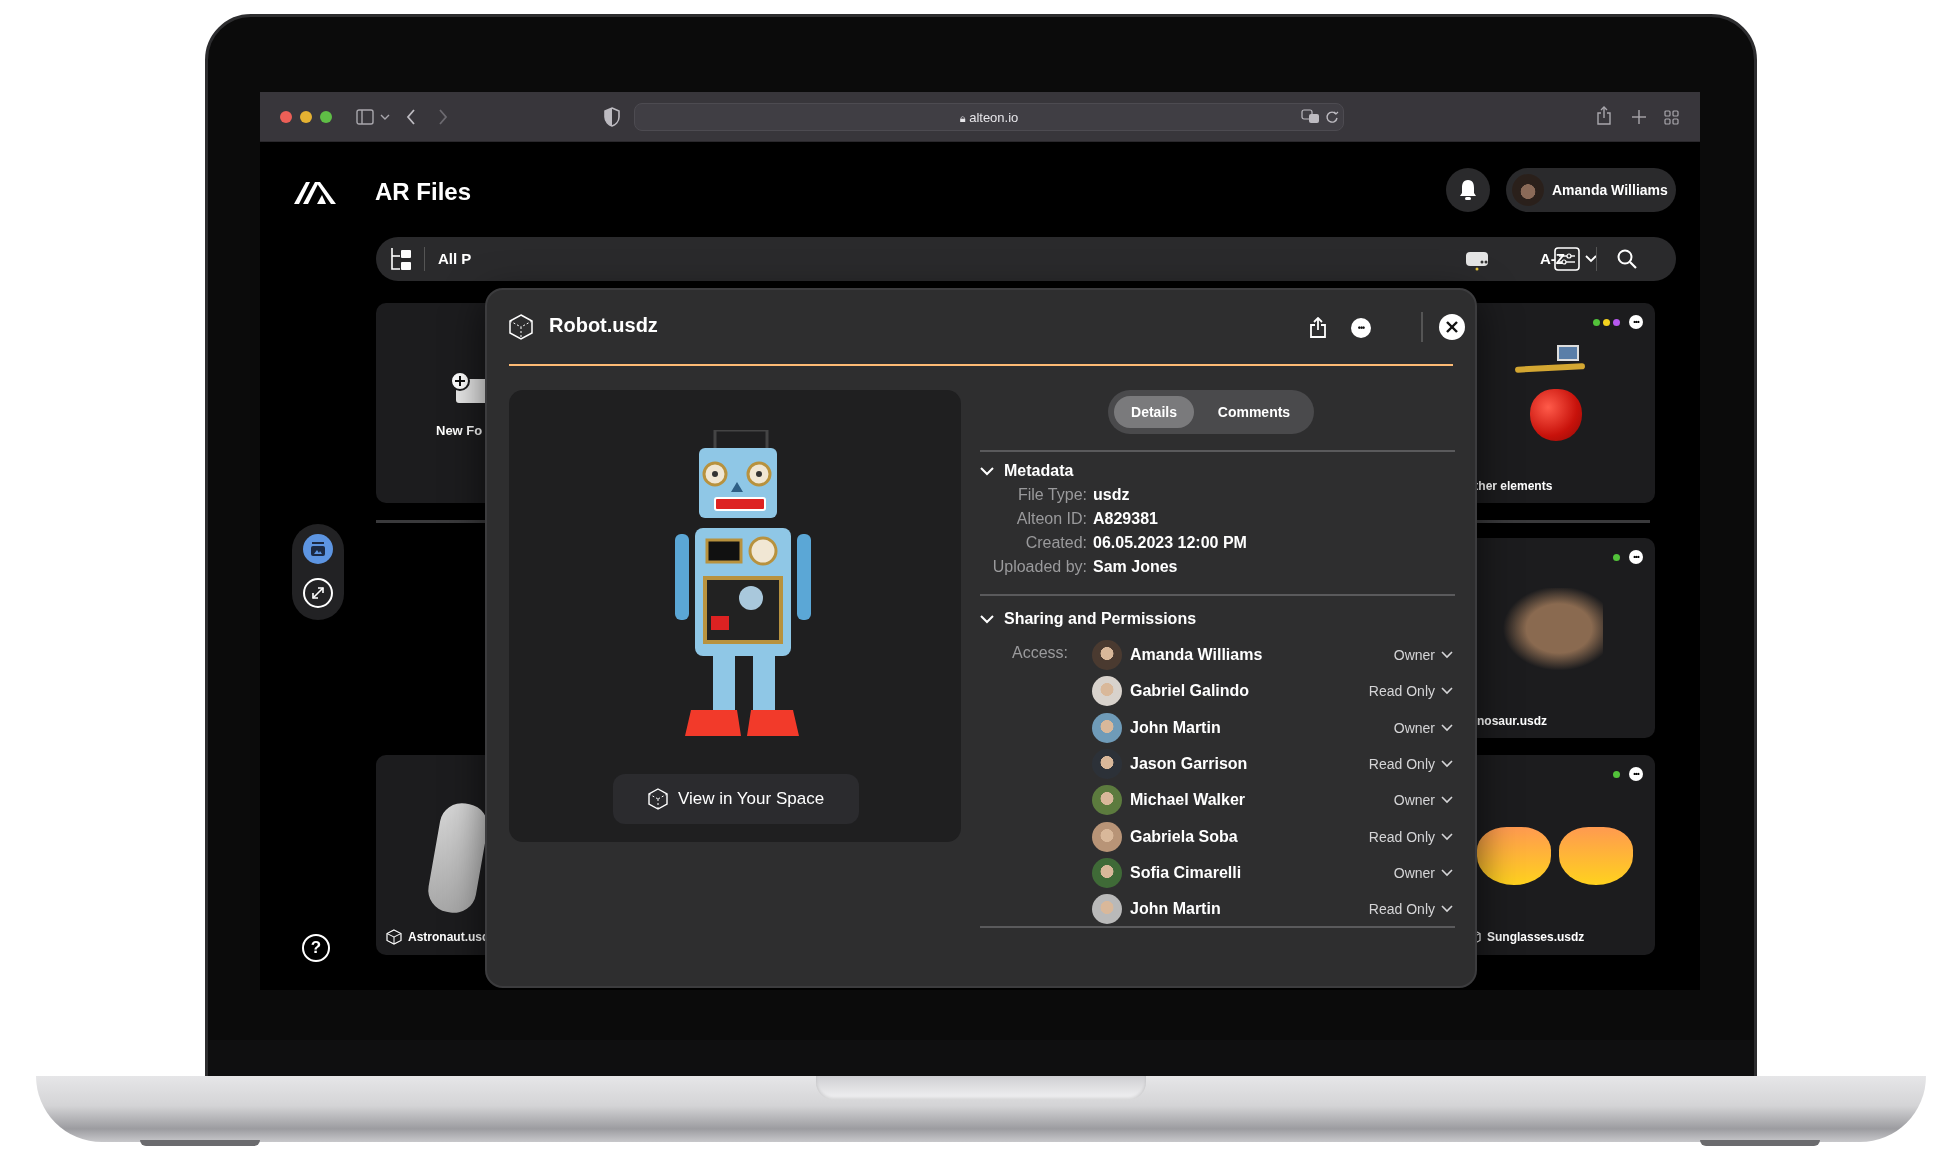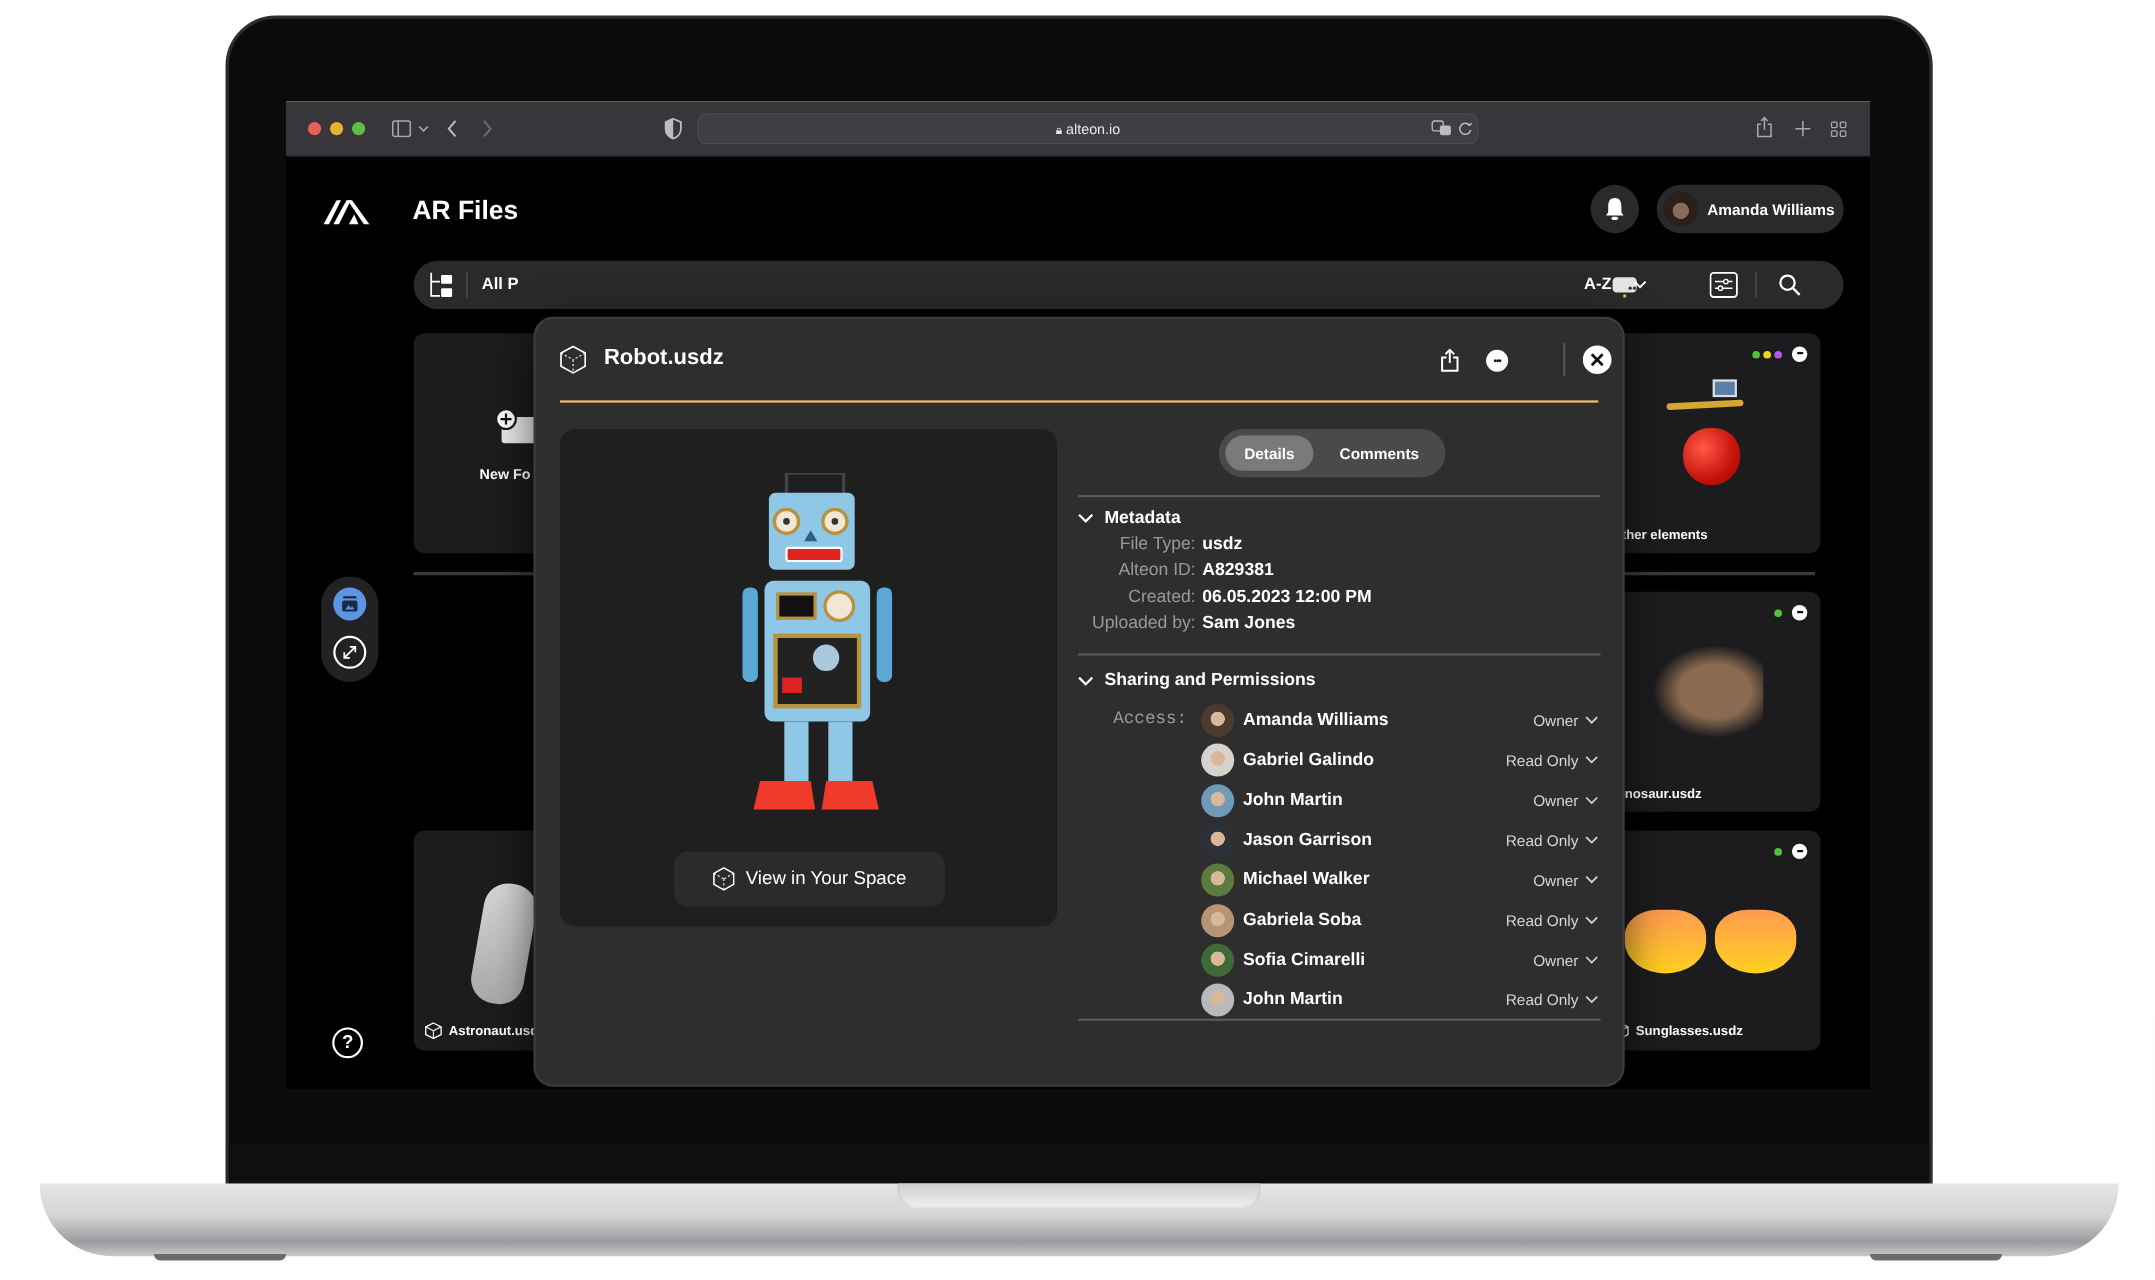--- a/index.html
+++ b/index.html
@@ -1,21 +1,21 @@
 <!DOCTYPE html>
 <html><head>
 <meta charset="utf-8">
 <style>
   * { box-sizing: border-box; margin: 0; padding: 0; }
   html, body { width: 1959px; height: 1164px; background: #ffffff; overflow: hidden; }
   body { font-family: "Liberation Sans", "DejaVu Sans", sans-serif; position: relative; }
 
   
   .lid { position: absolute; left: 205px; top: 14px; width: 1552px; height: 1064px; background: #0b0b0b; border-radius: 46px 46px 0 0; border: 3px solid #2d2d2f; }
-  .screen { position: absolute; left: 260px; top: 92px; width: 1440px; height: 898px; background: #5eead4; overflow: hidden; }
+  .screen { position: absolute; left: 260px; top: 92px; width: 1440px; height: 898px; background: #7f1d1d; overflow: hidden; }
   .chin { position: absolute; left: 208px; top: 1040px; width: 1546px; height: 36px; background: #0f0f10; }
   .base { position: absolute; left: 36px; top: 1076px; width: 1890px; height: 66px; background: linear-gradient(#e6e6e8 0%, #d4d4d6 45%, #9c9ca0 80%, #c8c8cb 100%); border-radius: 0 0 70px 70px; }
   .notch { position: absolute; left: 816px; top: 1076px; width: 330px; height: 24px; background: linear-gradient(#cfcfd2, #f3f3f4); border-radius: 0 0 18px 18px; box-shadow: inset 0 -2px 3px rgba(0,0,0,0.12); }
   .foot { position: absolute; top: 1140px; width: 120px; height: 6px; background: #6b6b6e; border-radius: 0 0 6px 6px; }
 
   
   .chrome { position: absolute; left: 0; top: 0; width: 1440px; height: 50px; background: #38363b; border-bottom: 1px solid #2a282c; }
   .light { position: absolute; top: 19px; width: 12px; height: 12px; border-radius: 50%; }
   .chrome-icon { position: absolute; color: #a9a7ad; font-size: 16px; line-height: 16px; }
   .urlbar { position: absolute; left: 374px; top: 11px; width: 710px; height: 28px; background: #403e44; border: 1px solid #4d4b51; border-radius: 8px; }
@@ -56,21 +56,21 @@
   .ar-btn { position: absolute; left: 104px; top: 384px; width: 246px; height: 50px; border-radius: 12px; background: #2b2b2e; color: #fff; font-size: 17px; display: flex; align-items: center; justify-content: center; gap: 10px; }
 
   .details { position: absolute; left: 493px; top: 100px; width: 475px; height: 470px; }
   .seg { position: absolute; left: 128px; top: 0; width: 206px; height: 44px; background: #4a4a4c; border-radius: 22px; }
   .seg-btn { position: absolute; top: 6px; height: 32px; border-radius: 16px; color: #fff; font-size: 14px; font-weight: bold; display: flex; align-items: center; justify-content: center; }
   .hr { position: absolute; left: 0; right: 0; height: 2px; background: #5a5a5c; }
   .sec-title { position: absolute; left: 0; color: #fff; font-size: 16px; font-weight: bold; display: flex; align-items: center; gap: 10px; }
   .meta-row { position: absolute; left: 0; width: 475px; font-size: 16px; }
   .meta-k { position: absolute; right: 368px; color: #9a9a9c; white-space: nowrap; }
   .meta-v { position: absolute; left: 113px; color: #fff; font-weight: bold; white-space: nowrap; }
-  .access-label { position: absolute; left: 32px; top: 192px; color: #9a9a9c; font-size: 16px; font-family: Liberation Mono, monospace; }
+  .access-label { position: absolute; left: 32px; top: 192px; color: #9a9a9c; font-size: 16px; }
   .person { position: absolute; left: 112px; width: 363px; height: 34px; display: flex; align-items: center; }
   .person-name { margin-left: 8px; color: #fff; font-size: 16px; font-weight: bold; }
   .perm { position: absolute; right: 2px; color: #d5d5d7; font-size: 14px; display: flex; align-items: center; gap: 6px; }
 
   .tags-bar { position: absolute; left: 22px; right: 22px; top: 636px; border-top: 2px solid #6a6a6c; height: 62px; }
   .tags-label { position: absolute; left: 0; top: 14px; color: #fff; font-size: 16px; font-weight: bold; }
   .add-tag { position: absolute; left: 58px; top: 10px; height: 26px; width: 94px; border-radius: 13px; background: #fff; color: #111; font-size: 14px; font-weight: bold; display: flex; align-items: center; gap: 8px; padding-left: 5px; }
   .plus-circ { width: 16px; height: 16px; border-radius: 50%; background: #111; color: #fff; font-size: 14px; line-height: 16px; text-align: center; }
 </style>
 </head>
@@ -169,21 +169,21 @@
       </svg>
       <div style="position:absolute;left:48px;top:10px;width:1px;height:24px;background:#555"></div>
       <div class="fb-item" style="left:62px;top:13px">All P</div>
 
       <svg style="position:absolute;left:1088px;top:12px" width="26" height="22">
         <rect x="2" y="3" width="22" height="14" rx="4" fill="#e5e5e5"></rect>
         <circle cx="18" cy="13" r="1.5" fill="#333"></circle>
           <circle cx="22" cy="13" r="1.5" fill="#333"></circle>
         <circle cx="13" cy="20" r="1.5" fill="#e6c43a"></circle>
       </svg>
-      <div class="fb-item" style="left:1064px;top:13px;display:flex;align-items:center;gap:20px">
+      <div class="fb-item" style="left:1164px;top:13px;display:flex;align-items:center;gap:20px">
         <span>A-Z</span>
         <svg width="12" height="8">
             <polyline points="1,1 6,6 11,1" fill="none" stroke="#fff" stroke-width="1.8"></polyline>
           </svg>
       </div>
       <svg style="position:absolute;left:1178px;top:10px" width="26" height="24">
         <rect x="1" y="1" width="24" height="22" rx="3" fill="none" stroke="#fff" stroke-width="1.6"></rect>
         <line x1="5" y1="9" x2="21" y2="9" stroke="#fff" stroke-width="1.4"></line>
         <line x1="5" y1="15" x2="21" y2="15" stroke="#fff" stroke-width="1.4"></line>
         <circle cx="15" cy="9" r="2" fill="#2a2a2c" stroke="#fff" stroke-width="1.2"></circle>

